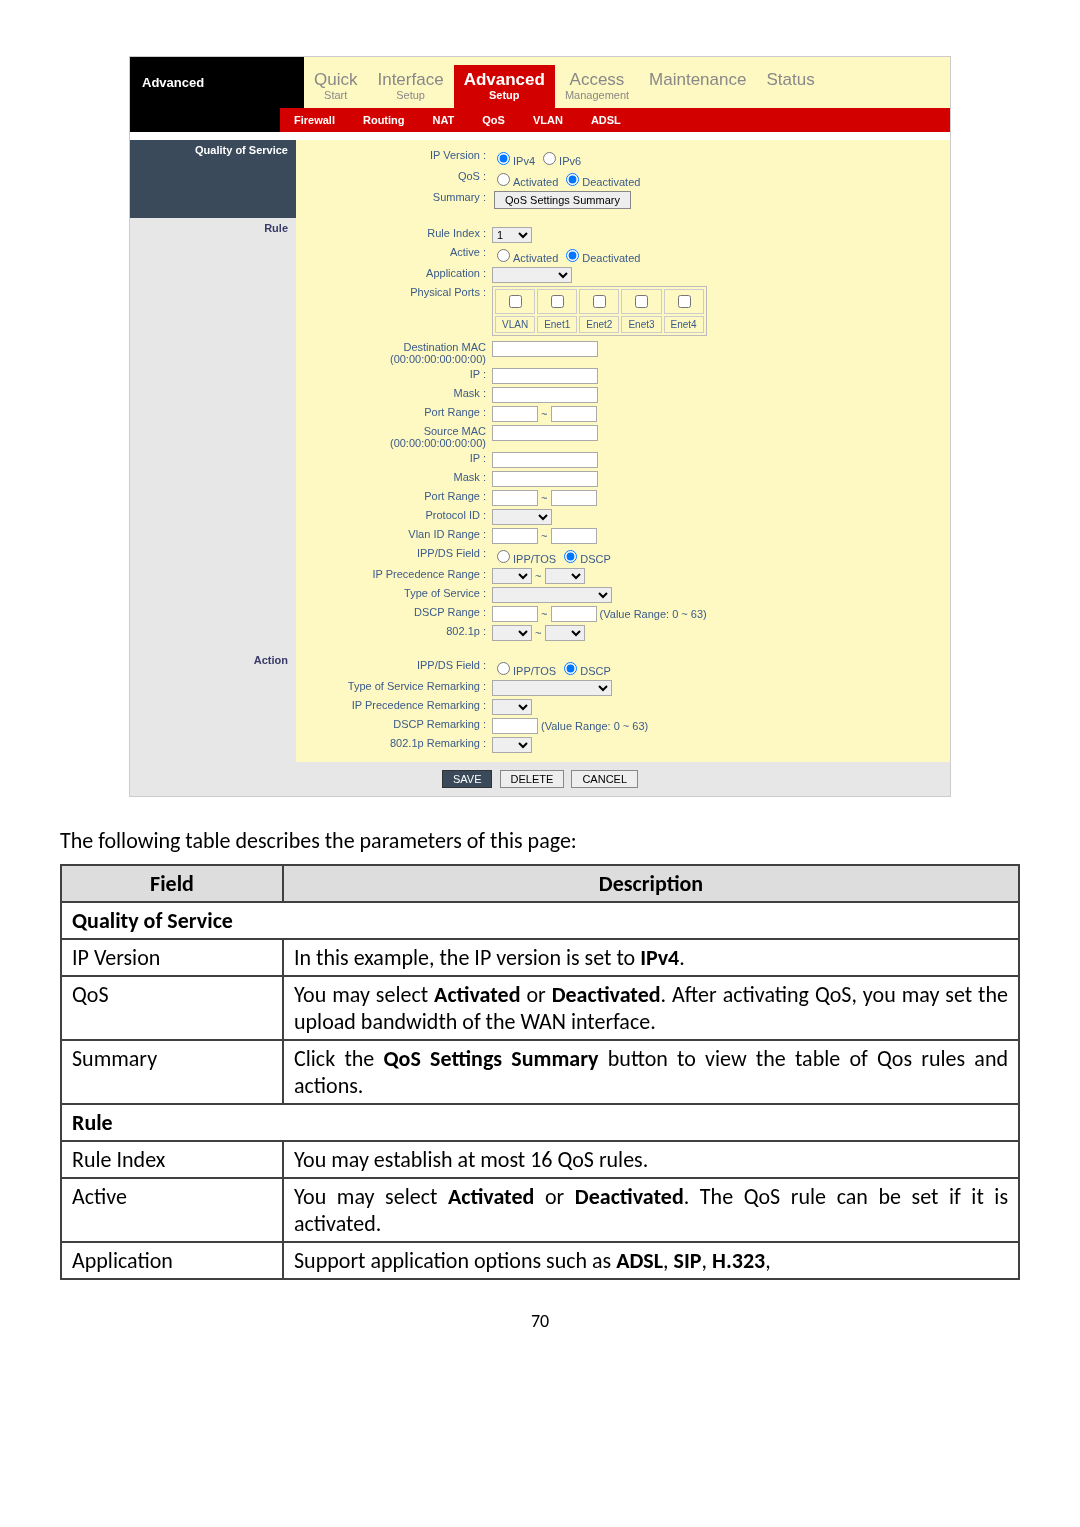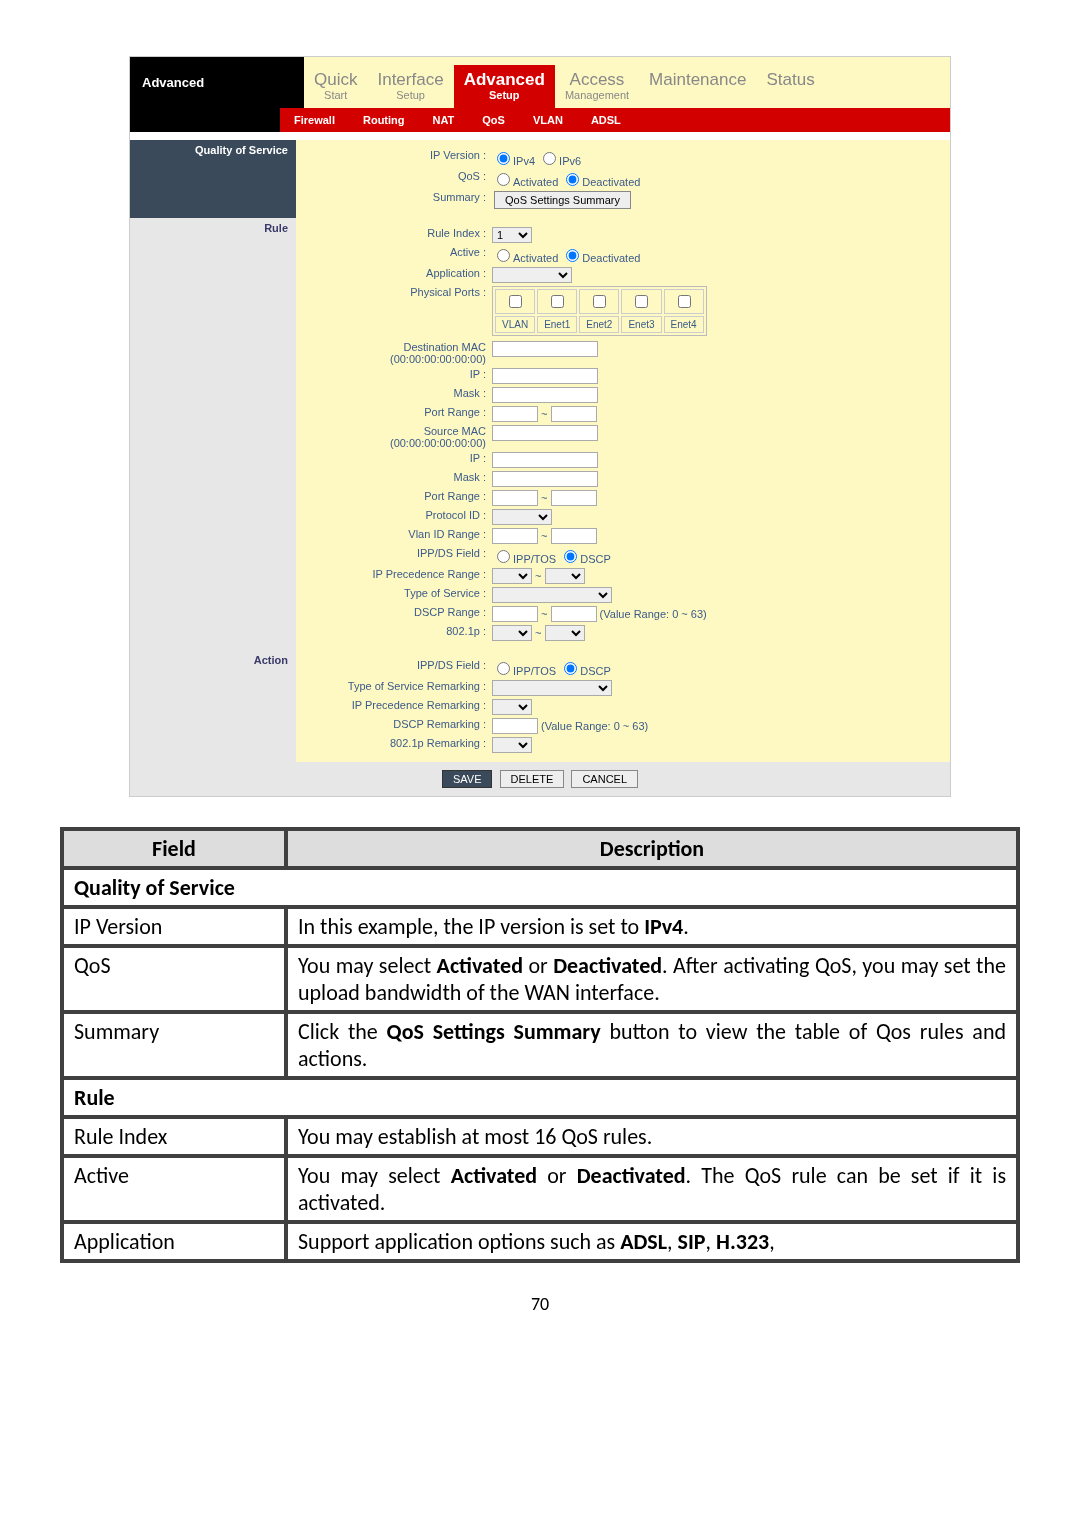--- a/index.html
+++ b/index.html
@@ -22,21 +22,21 @@
   .frow{display:flex;align-items:flex-start;margin:3px 0}
   .flab{width:180px;text-align:right;padding-right:6px;color:#3a5a8a}
   .fval input[type=text]{width:100px;border:1px solid #aaa;font:11px Arial}
   .phys{display:inline-block;border:1px solid #bbb}
   .phys td{border:1px solid #ccc;padding:2px 6px;text-align:center;font:10px Arial;color:#3a5a8a}
   .btn{border:1px solid #888;background:#eee;font:11px Arial;padding:2px 10px;margin:0 2px}
   .savebtn{background:#3a4a5a;color:#fff;border:1px solid #333}
   .sel{border:1px solid #aaa;font:11px Arial;width:40px}
   .desc-intro{font:22px Calibri;margin:10px 0}
   table.desc{border-collapse:collapse;width:100%;font:22px Calibri}
-  table.desc td,table.desc th{border:4px solid #404040;padding:4px 10px;vertical-align:top}
+  table.desc td,table.desc th{border:2px solid #404040;padding:4px 10px;vertical-align:top}
   table.desc th{background:#ddd;font-weight:bold;text-align:center}
   table.desc .sect{background:#fff;font-weight:bold}
   .pgnum{text-align:center;font:18px Calibri;margin-top:30px}
 </style>
 </head>
 <body>
 
 <div class="page">
   <div class="shot">
     <div class="topnav">
@@ -212,20 +212,21 @@
       </div>
     </div>
 
     <div style="background:#e7e7e7;padding:8px;text-align:center">
       <button class="btn savebtn">SAVE</button>
       <button class="btn">DELETE</button>
       <button class="btn">CANCEL</button>
     </div>
   </div>
 
+  <div class="desc-intro">The following table describes the parameters of this page:</div>
 
   <table class="desc">
     <tbody>
         <tr>
           <th style="width:200px">Field</th>
         <th>Description</th>
         </tr>
     <tr>
           <td colspan="2" class="sect">Quality of Service</td>
         </tr>

